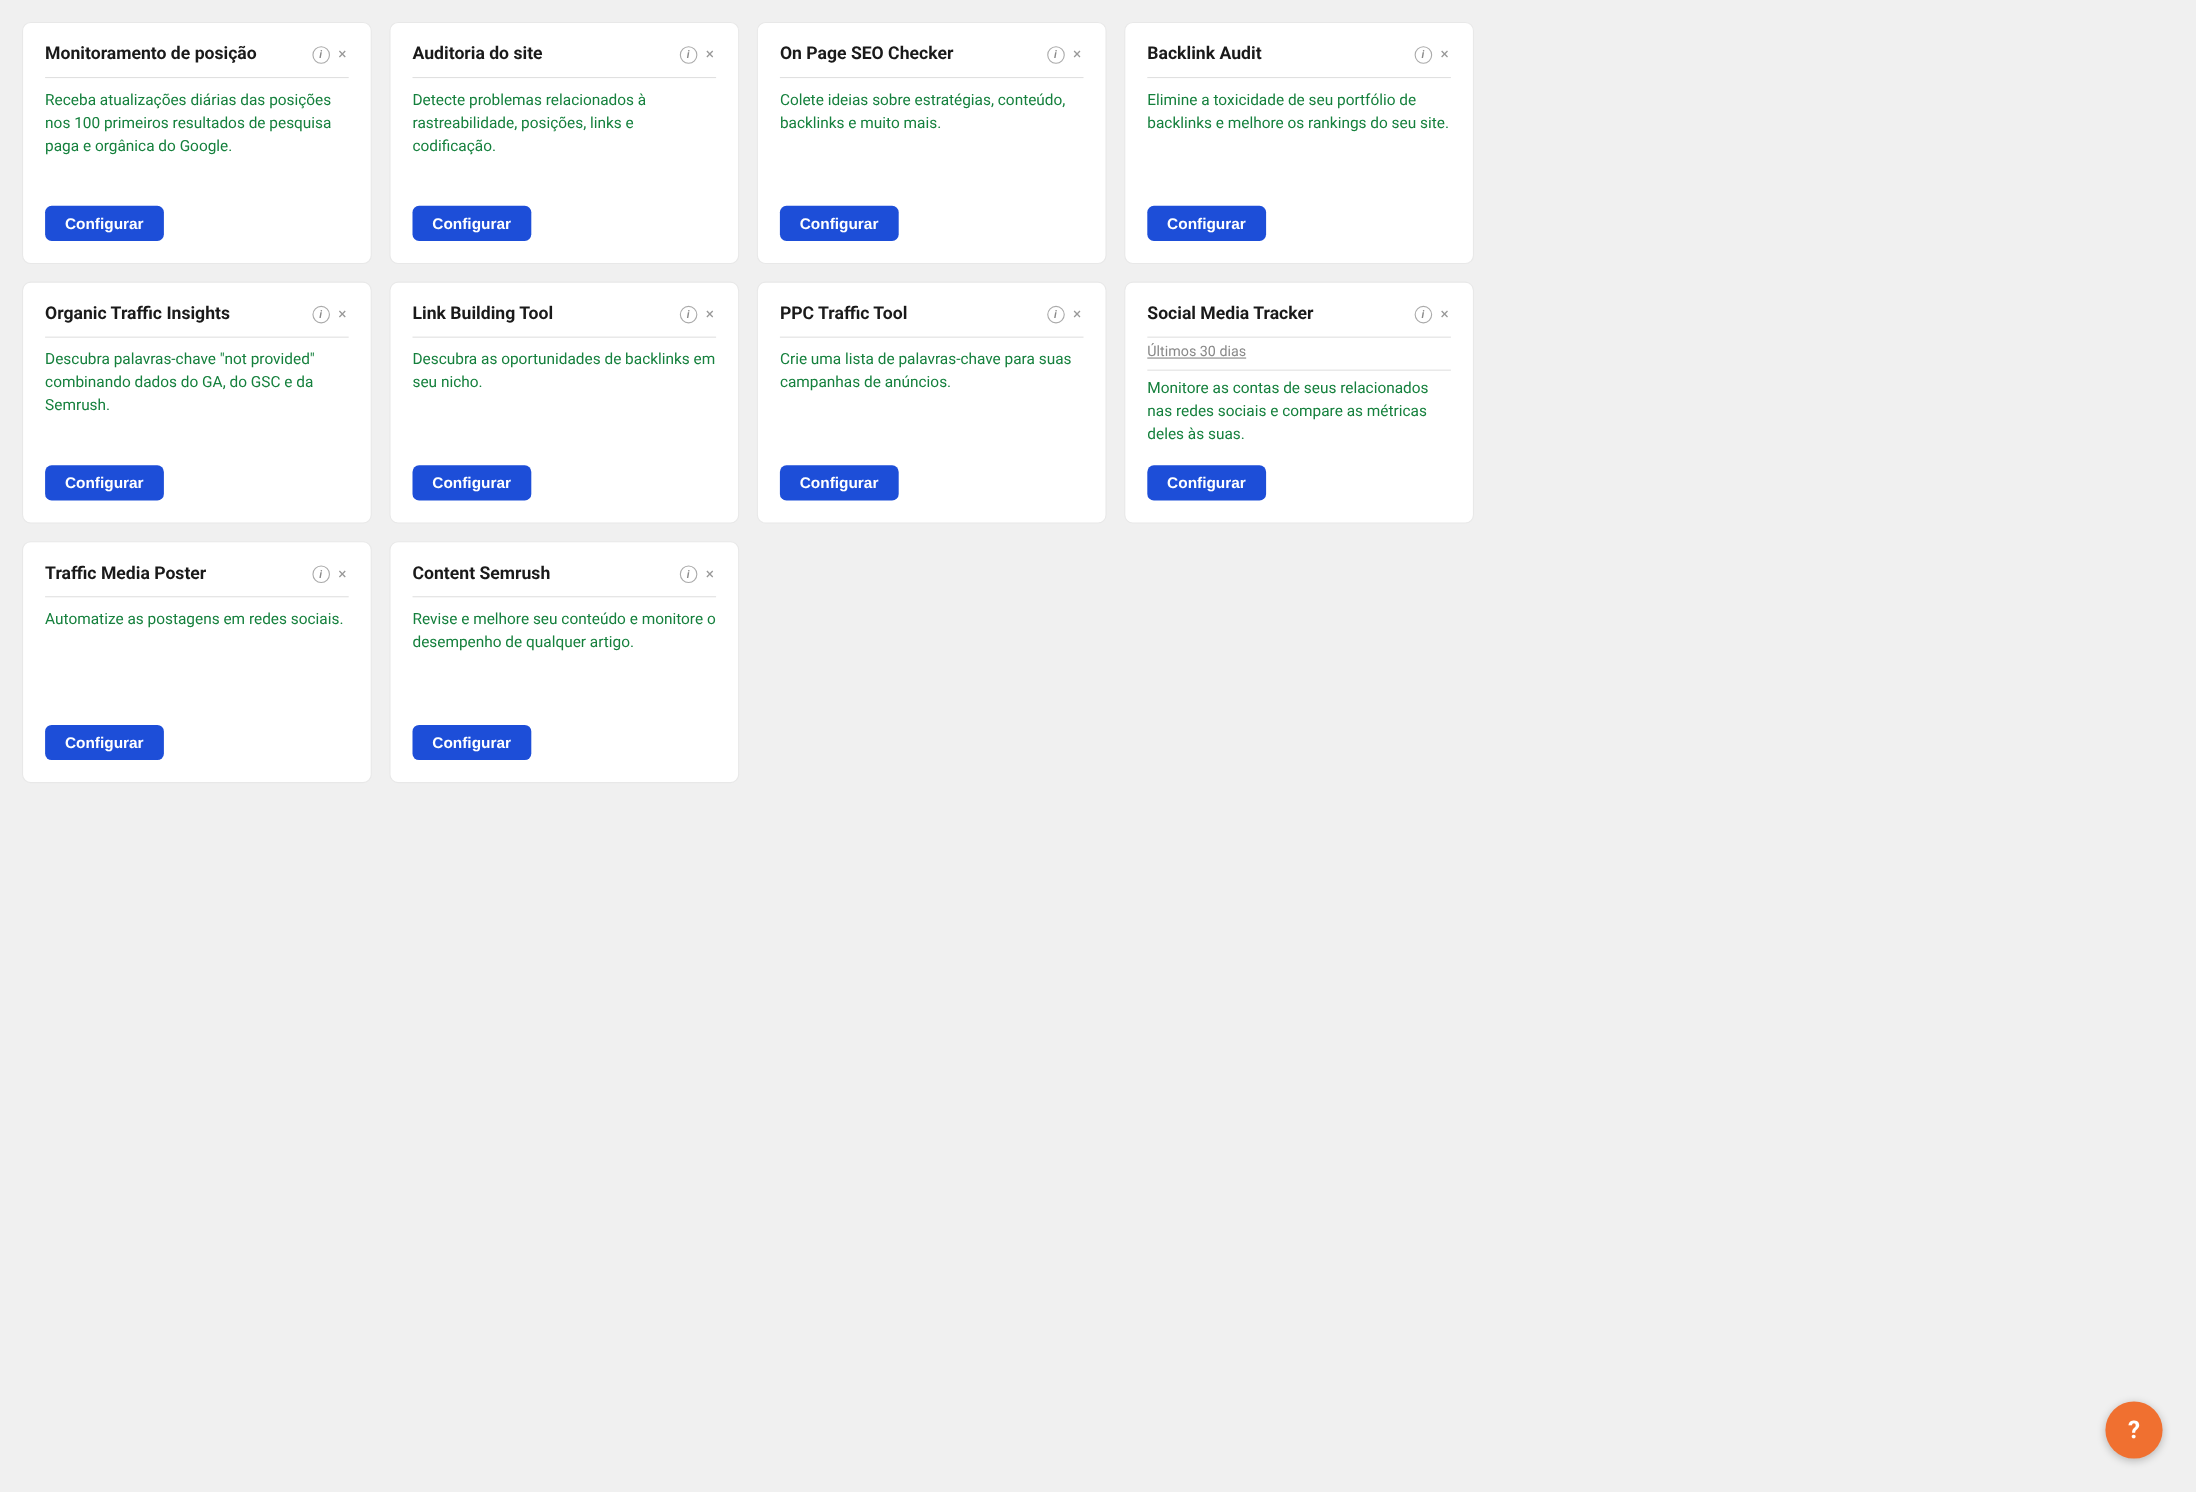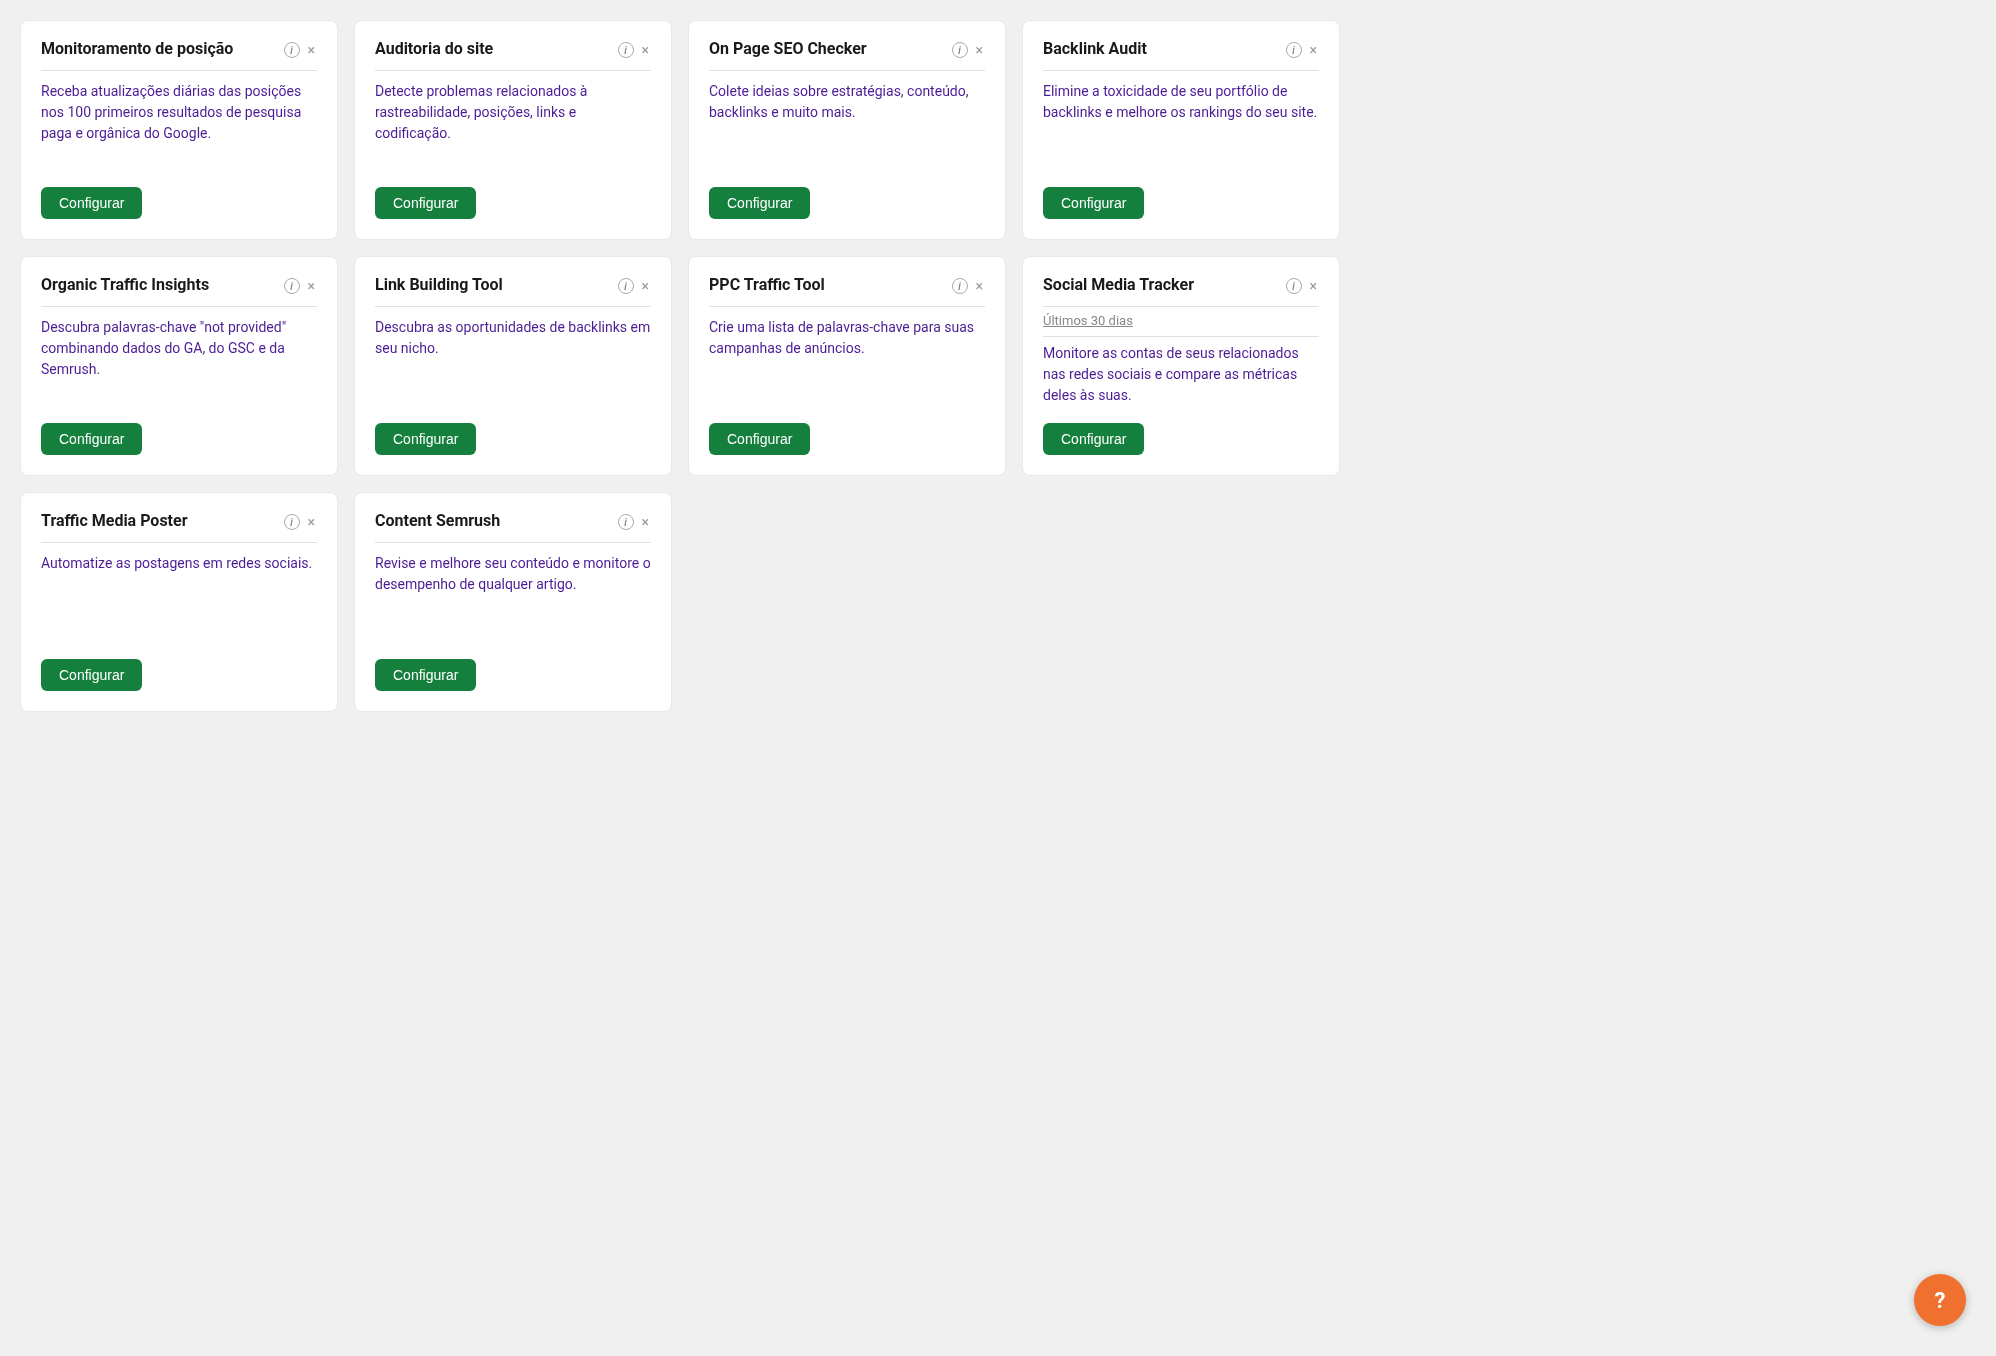--- a/index.html
+++ b/index.html
@@ -72,33 +72,33 @@
       font-size: 13px;
       color: #888;
       margin-bottom: 6px;
       margin-top: -4px;
       padding-bottom: 8px;
       border-bottom: 1px solid #e0e0e0;
       text-decoration: underline;
     }
     .card-description {
       font-size: 14px;
-      color: #4c1d95;
+      color: #15803d;
       line-height: 1.5;
       flex: 1;
       margin-bottom: 16px;
     }
     .configure-btn {
-      background: #15803d;
+      background: #1d4ed8;
       color: #fff;
       border: none;
       border-radius: 6px;
       padding: 8px 18px;
       font-size: 14px;
-      font-weight: 400;
+      font-weight: 700;
       cursor: pointer;
       align-self: flex-start;
       margin-top: auto;
       text-align: right;
     }
     .help-fab {
       position: fixed;
       bottom: 30px;
       right: 30px;
       width: 52px;

